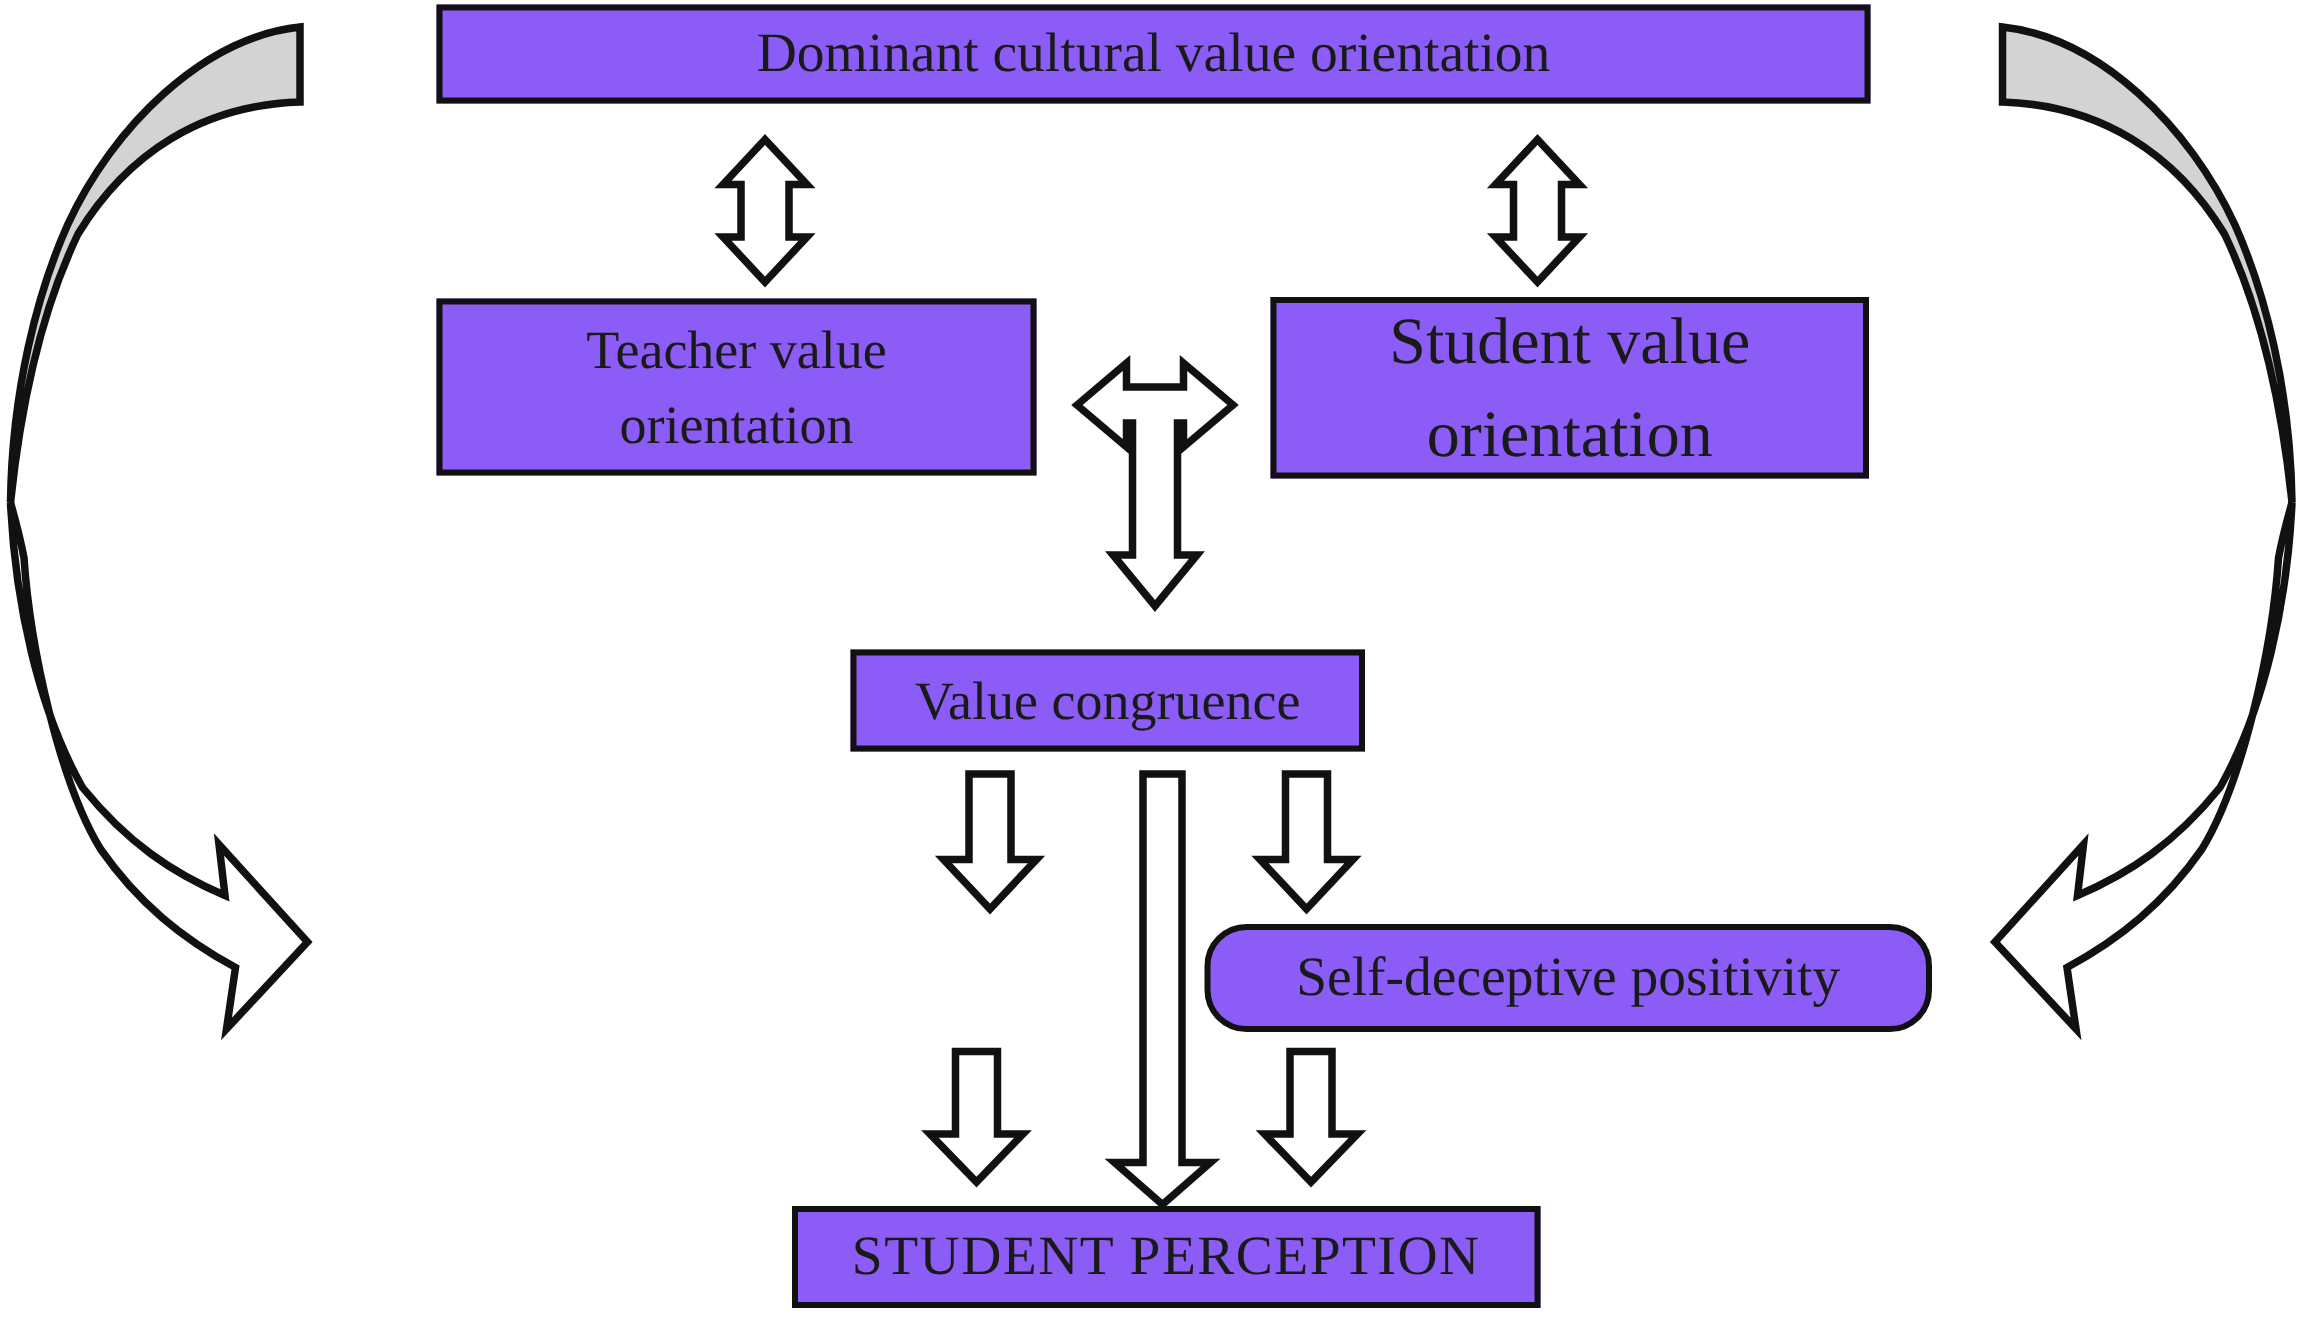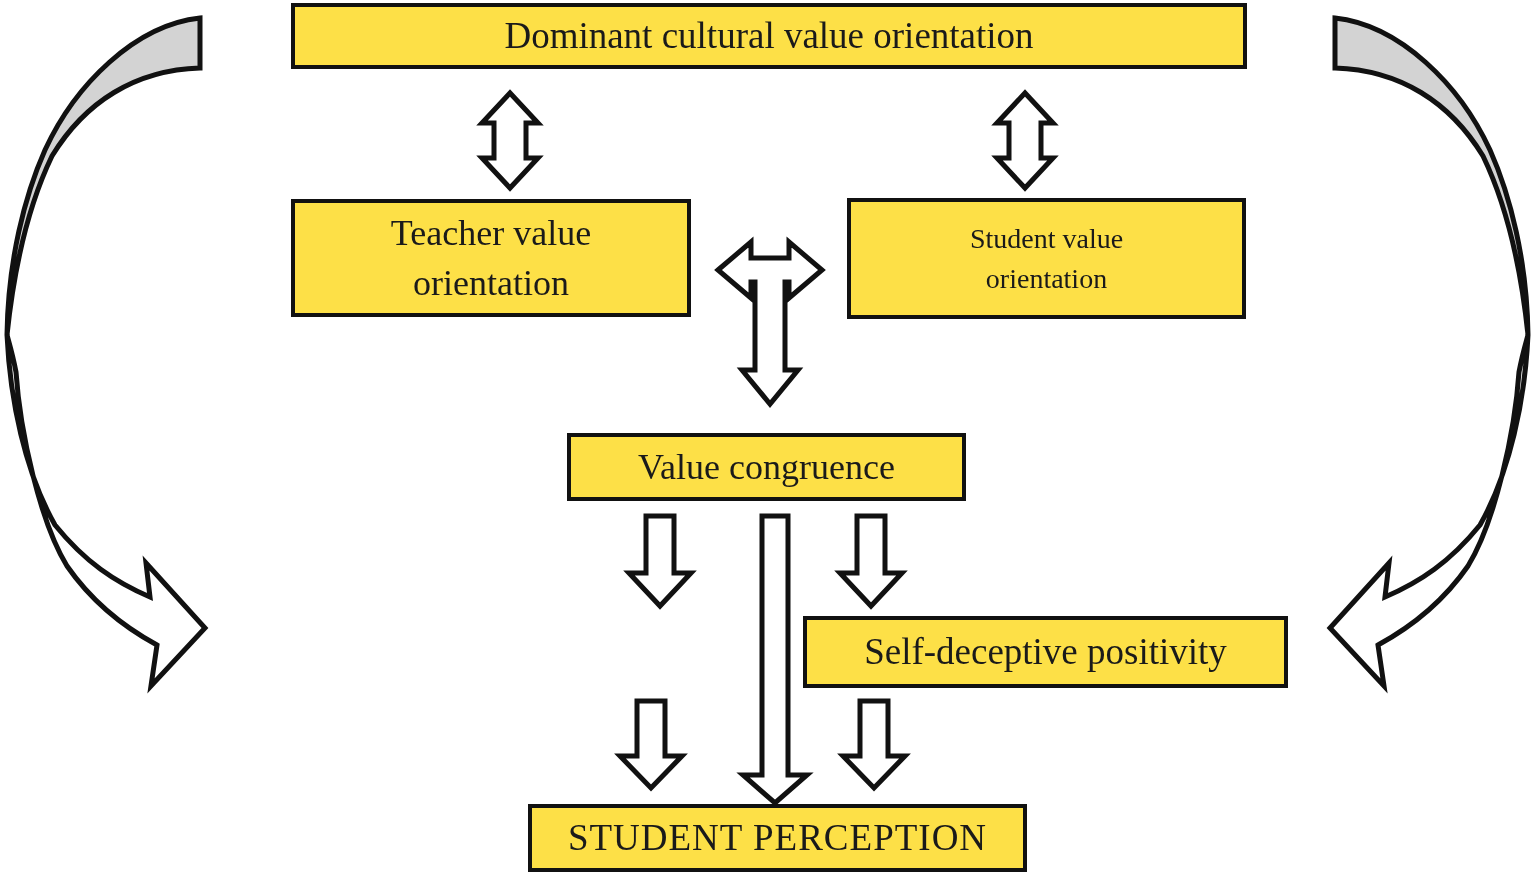--- a/index.html
+++ b/index.html
@@ -9,32 +9,32 @@
     background:#ffffff;
     font-family:"Liberation Serif", serif;
     overflow:hidden;
   }
   #arrows{position:absolute;left:0;top:0;width:1535px;height:880px;}
   #arrows path{stroke:#111111;stroke-width:5;stroke-linejoin:miter;}
   .box{
     position:absolute;
     box-sizing:border-box;
     border:4px solid #111111;
-    background:#fde047;
+    background:#8b5cf6;
     display:flex;align-items:center;justify-content:center;
     text-align:center;
     color:#1a1a1a;
     line-height:1.4;
   }
   .box-dominant   {left:291px;top:3px;  width:956px;height:66px;font-size:37px;}
   .box-teacher    {left:291px;top:199px;width:400px;height:118px;font-size:36px;padding:0 58px;align-items:center;}
-  .box-student    {left:847px;top:198px;width:399px;height:121px;font-size:28px;padding:0 58px;}
-  .box-congruence {left:567px;top:433px;width:399px;height:68px; font-size:36px;}
+  .box-student    {left:847px;top:198px;width:399px;height:121px;font-size:44px;padding:0 58px;}
+  .box-congruence {left:567px;top:433px;width:343px;height:68px; font-size:36px;}
   .box-positive   {left:233px;top:615px;width:513px;height:73px; font-size:37px;}
-  .box-selfdec    {left:803px;top:616px;width:485px;height:72px; font-size:37px;}
+  .box-selfdec    {left:803px;top:616px;width:485px;height:72px; font-size:37px;border-radius:28px;}
   .box-perception {left:528px;top:804px;width:499px;height:68px; font-size:37px;letter-spacing:1px;}
 </style>
 </head>
 <body>
 
 <div id="canvas">
 
   <svg id="arrows" viewBox="0 0 1535 880" xmlns="http://www.w3.org/2000/svg">
 
     <g>

